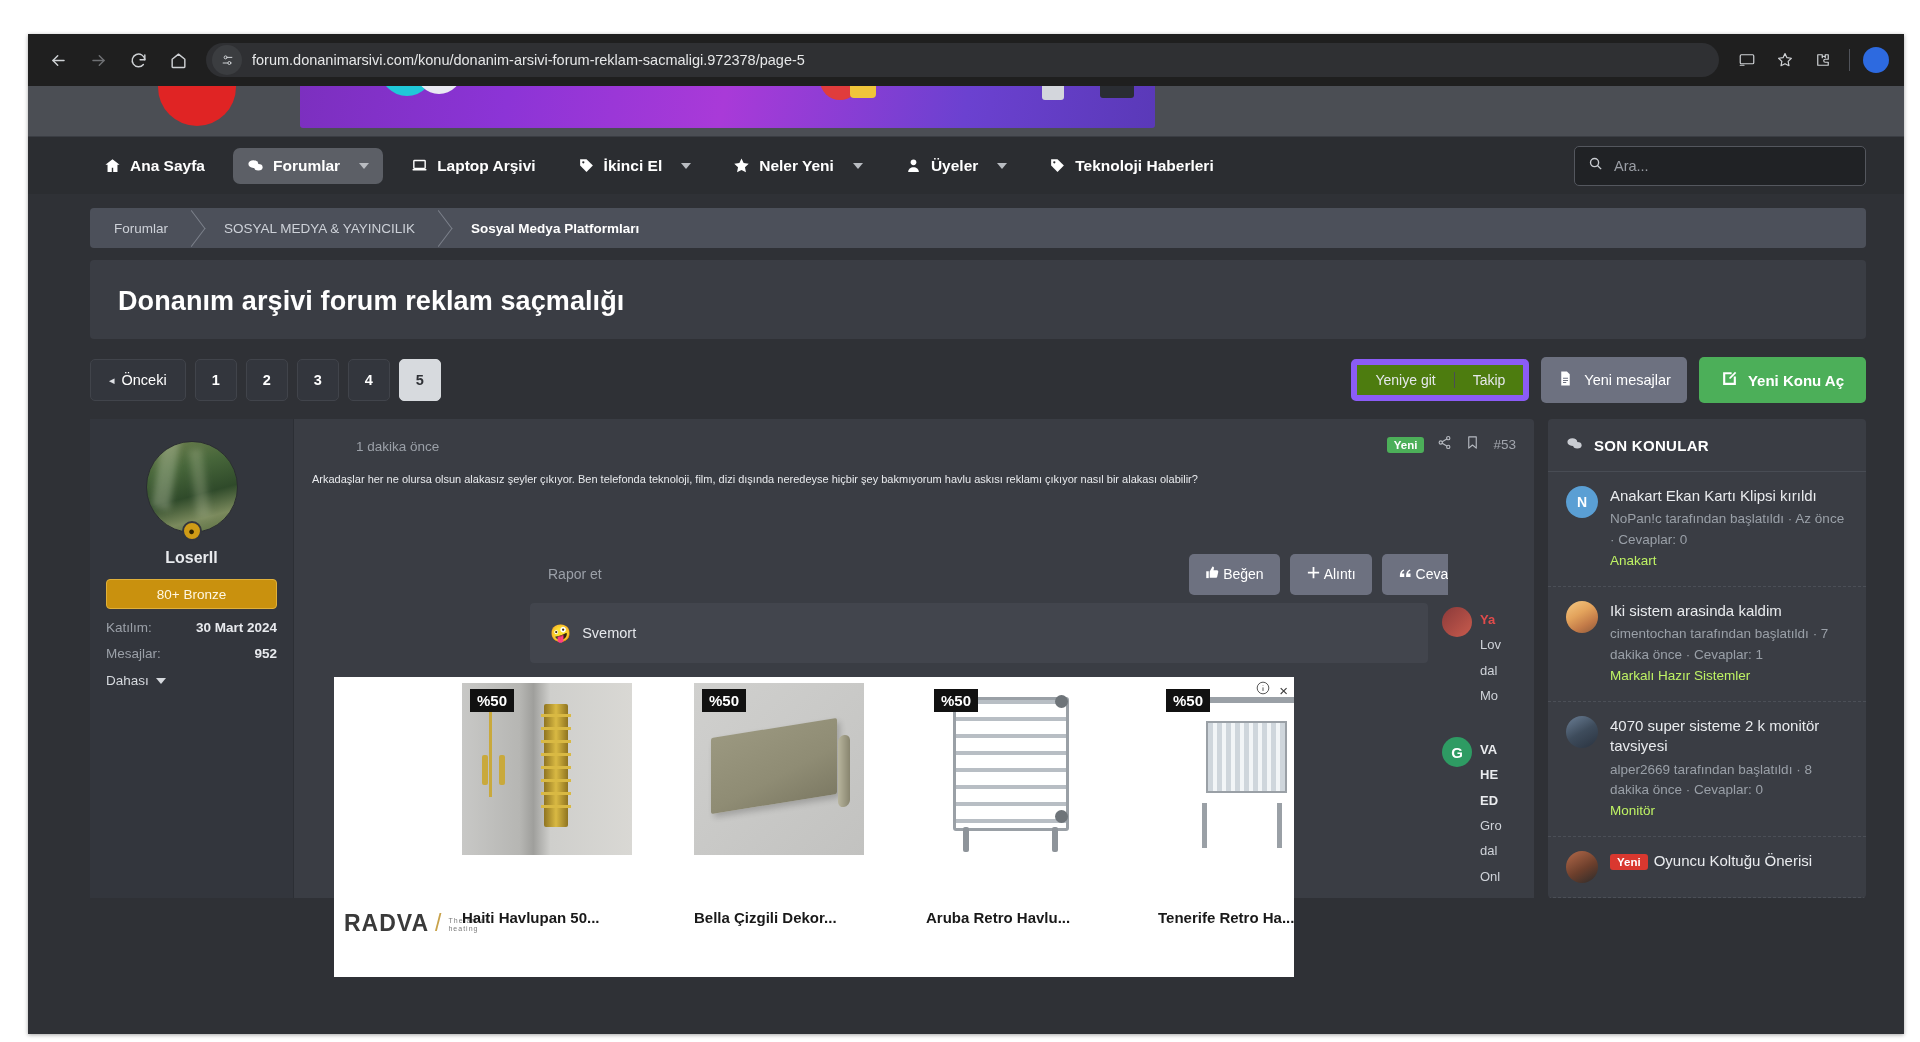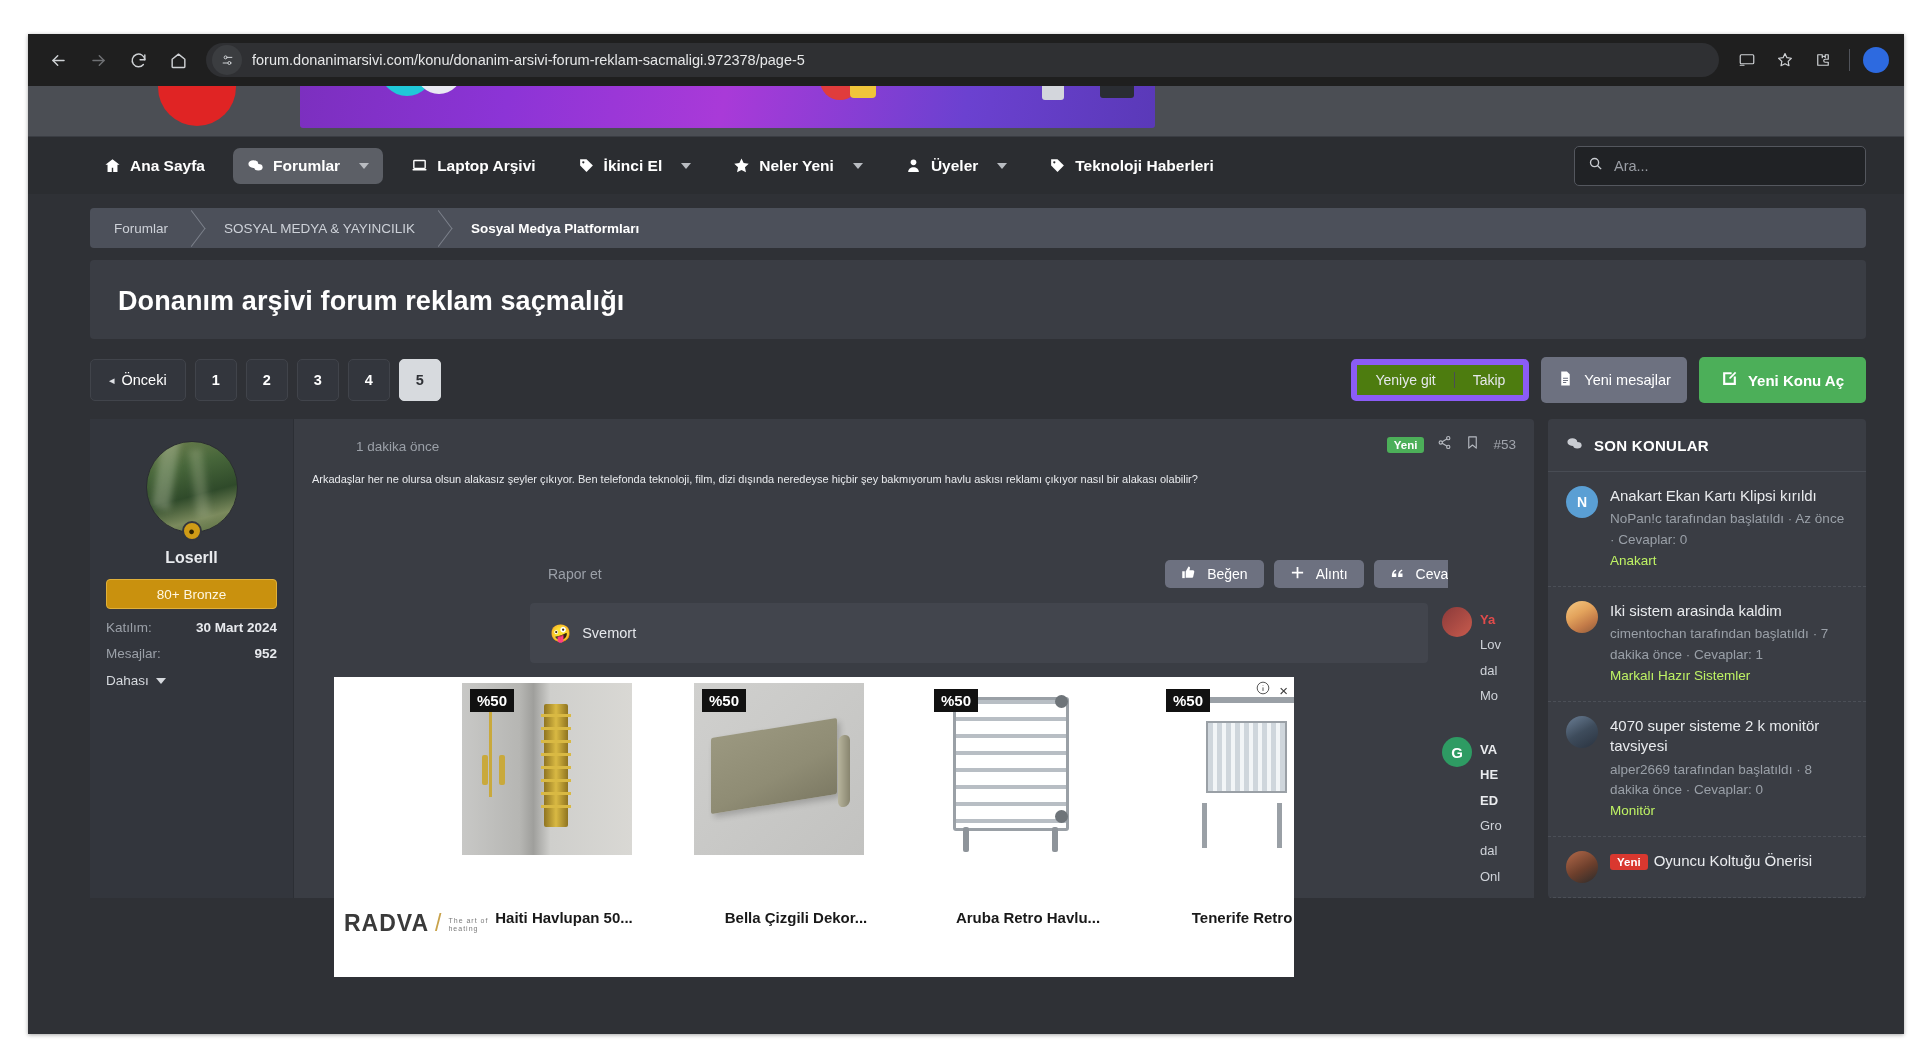--- a/index.html
+++ b/index.html
@@ -275,23 +275,23 @@
 
   
   .postfoot {
     position: absolute; left: 0; right: 0; top: 126px;
     display: flex; align-items: center;
     padding: 0 18px 0 18px; height: 58px;
   }
   .reportlink { color: #9ba0a8; font-size: 14px; margin-left: 236px; }
   .actbtns { margin-left: auto; display: flex; gap: 10px; margin-right: 44px; }
   .actbtn {
-    height: 28px; padding: 0 16px; border-radius: 5px;
+    height: 41px; padding: 0 16px; border-radius: 5px;
     background: #6d7180; color: #ffffff; font-size: 14px;
-    display: flex; align-items: center; gap: 11px;
+    display: flex; align-items: center; gap: 3px;
   }
   .actbtn svg { width: 15px; height: 15px; fill: #ffffff; }
 
   .sigbox {
     position: absolute; left: 236px; right: 106px; top: 184px;
     height: 60px; background: #42454d; border-radius: 4px;
     display: flex; align-items: center; padding: 0 20px; gap: 11px;
   }
   .sig-emoji { font-size: 17px; }
   .sig-name { color: #e6e8ec; font-size: 14.5px; }
@@ -303,21 +303,21 @@
     background: #ffffff; overflow: hidden;
   }
   .ad-brand {
     position: absolute; left: 10px; bottom: 40px;
     display: flex; align-items: flex-end; gap: 6px;
     color: #3a3a3a; font-size: 23px; font-weight: 700; letter-spacing: 1px;
   }
   .ad-brand .slash { color: #c8a24a; font-weight: 400; }
   .ad-brand .tag { font-size: 7px; line-height: 1.15; font-weight: 400; color: #7a7a7a; margin-bottom: 4px; }
   .ad-items { position: absolute; left: 128px; top: 0; display: flex; gap: 28px; }
-  .ad-card { width: 204px; text-align: center; }
+  .ad-card { width: 204px; }
   .ad-img {
     width: 170px; height: 172px; position: relative;
     background: #e9e9e9; margin-top: 6px; overflow: hidden;
   }
   .disc {
     position: absolute; left: 8px; top: 6px; z-index: 3;
     background: #111111; color: #ffffff;
     font-size: 15px; font-weight: 700; padding: 3px 7px;
   }
   .ad-title {

